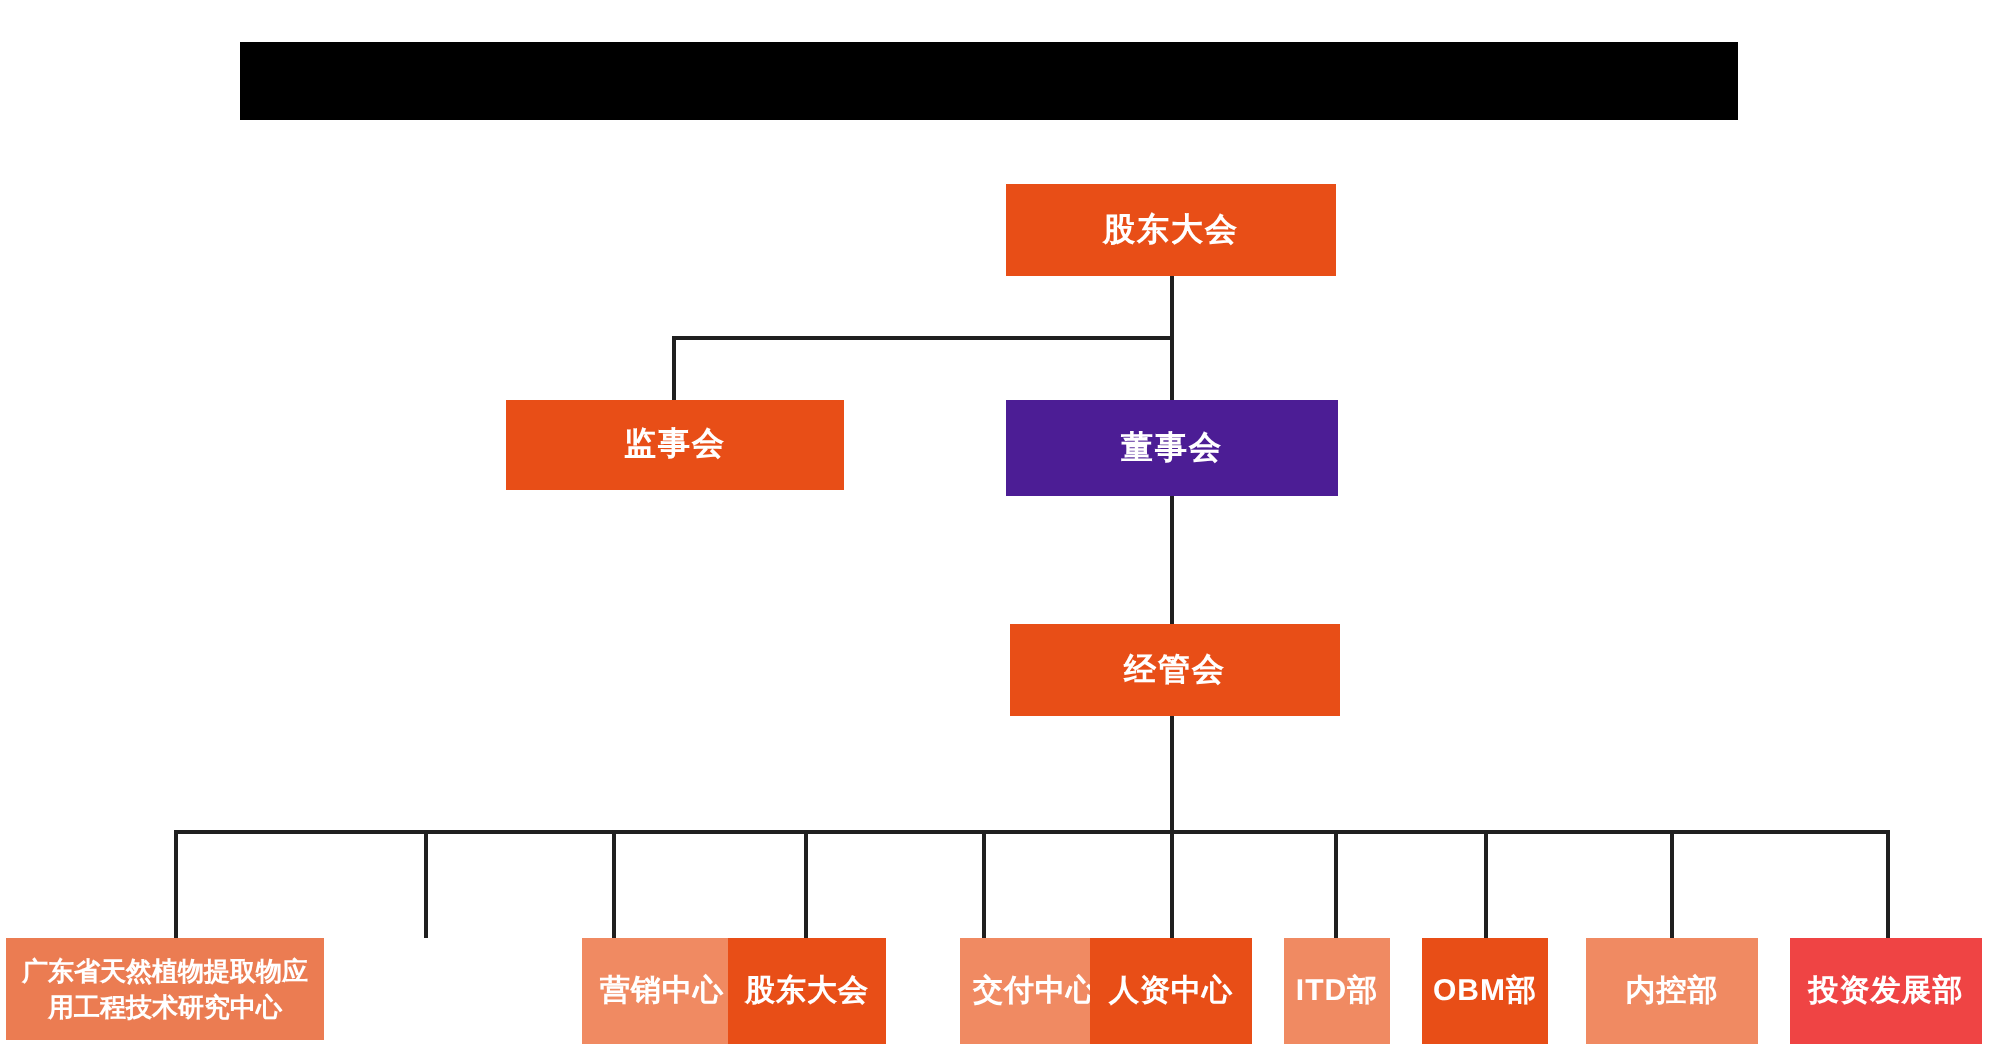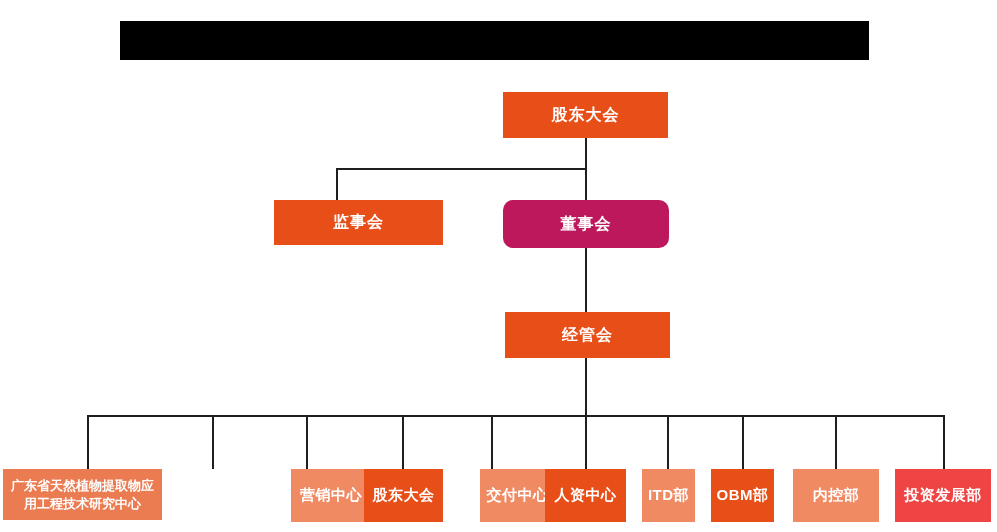--- a/index.html
+++ b/index.html
@@ -70,22 +70,22 @@
   <div class="line v" style="left: 402px; top: 415px; height: 54px; background: rgb(31, 31, 31);"></div>
   <div class="line v" style="left: 491px; top: 415px; height: 54px; background: rgb(31, 31, 31);"></div>
   <div class="line v" style="left: 585px; top: 415px; height: 54px; background: rgb(31, 31, 31);"></div>
   <div class="line v" style="left: 667px; top: 415px; height: 54px; background: rgb(31, 31, 31);"></div>
   <div class="line v" style="left: 742px; top: 415px; height: 54px; background: rgb(31, 31, 31);"></div>
   <div class="line v" style="left: 835px; top: 415px; height: 54px; background: rgb(31, 31, 31);"></div>
   <div class="line v" style="left: 943px; top: 415px; height: 54px; background: rgb(31, 31, 31);"></div>
 
   <div id="n-shareholders" class="node" style="background: rgb(232, 78, 23);">股东大会</div>
 
-  <div id="n-supervisory" class="node" style="background: rgb(232, 78, 23); margin-left: 21px;">监事会</div>
-  <div id="n-board" class="node" style="background: #be185d; border-radius: 10px;">董事会</div>
+  <div id="n-supervisory" class="node" style="background: rgb(232, 78, 23);">监事会</div>
+  <div id="n-board" class="node" style="background: #4c1d95;">董事会</div>
 
   <div id="n-management" class="node" style="background: rgb(232, 78, 23);">经管会</div>
 
   <div id="n-research-center" class="node tiny" style="background: rgb(235, 124, 82);">广东省天然植物提取物应用工程技术研究中心</div>
   <div id="n-marketing" class="node small" style="background: rgb(240, 138, 98);">营销中心</div>
   <div id="n-finance" class="node small" style="background: rgb(232, 78, 23);">股东大会</div>
   <div id="n-delivery" class="node small" style="background: rgb(240, 138, 98);">交付中心</div>
   <div id="n-hr" class="node small" style="background: rgb(232, 78, 23);">人资中心</div>
   <div id="n-itd" class="node small" style="background: rgb(240, 138, 98);">ITD部</div>
   <div id="n-obm" class="node small" style="background: rgb(232, 78, 23);">OBM部</div>

